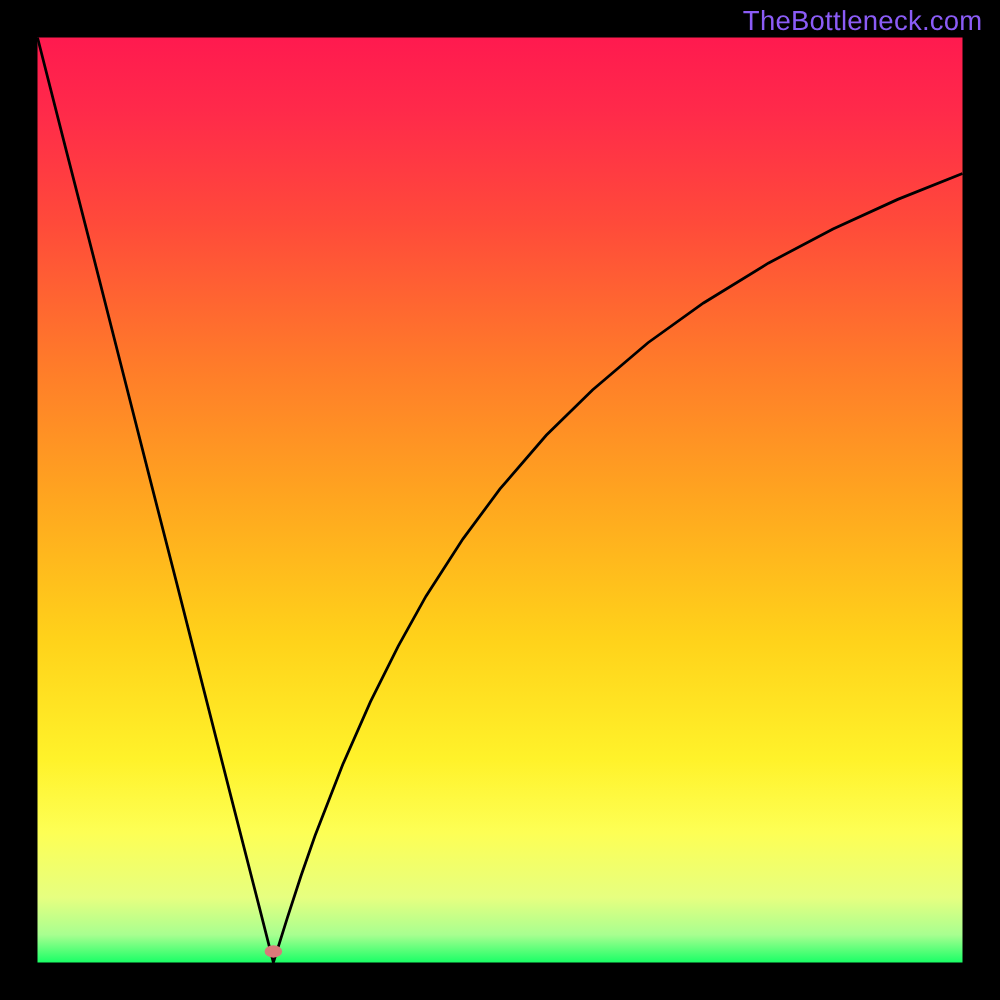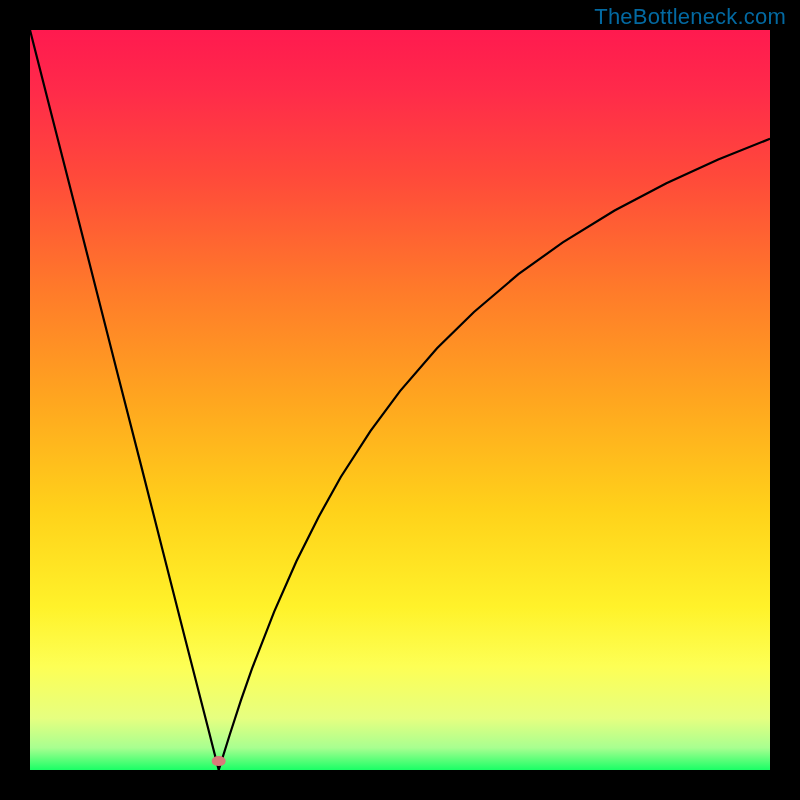--- a/index.html
+++ b/index.html
@@ -14,21 +14,21 @@
   .outer {
     width: 800px;
     height: 800px;
     background: #000;
     position: relative;
   }
   .watermark {
     position: absolute;
     top: 4px;
     right: 14px;
-    color: #0369a1;
+    color: #8b5cf6;
     font-size: 22px;
     font-weight: 500;
     letter-spacing: 0.2px;
     z-index: 5;
     user-select: none;
   }
   svg {
     display: block;
   }
 </style>

